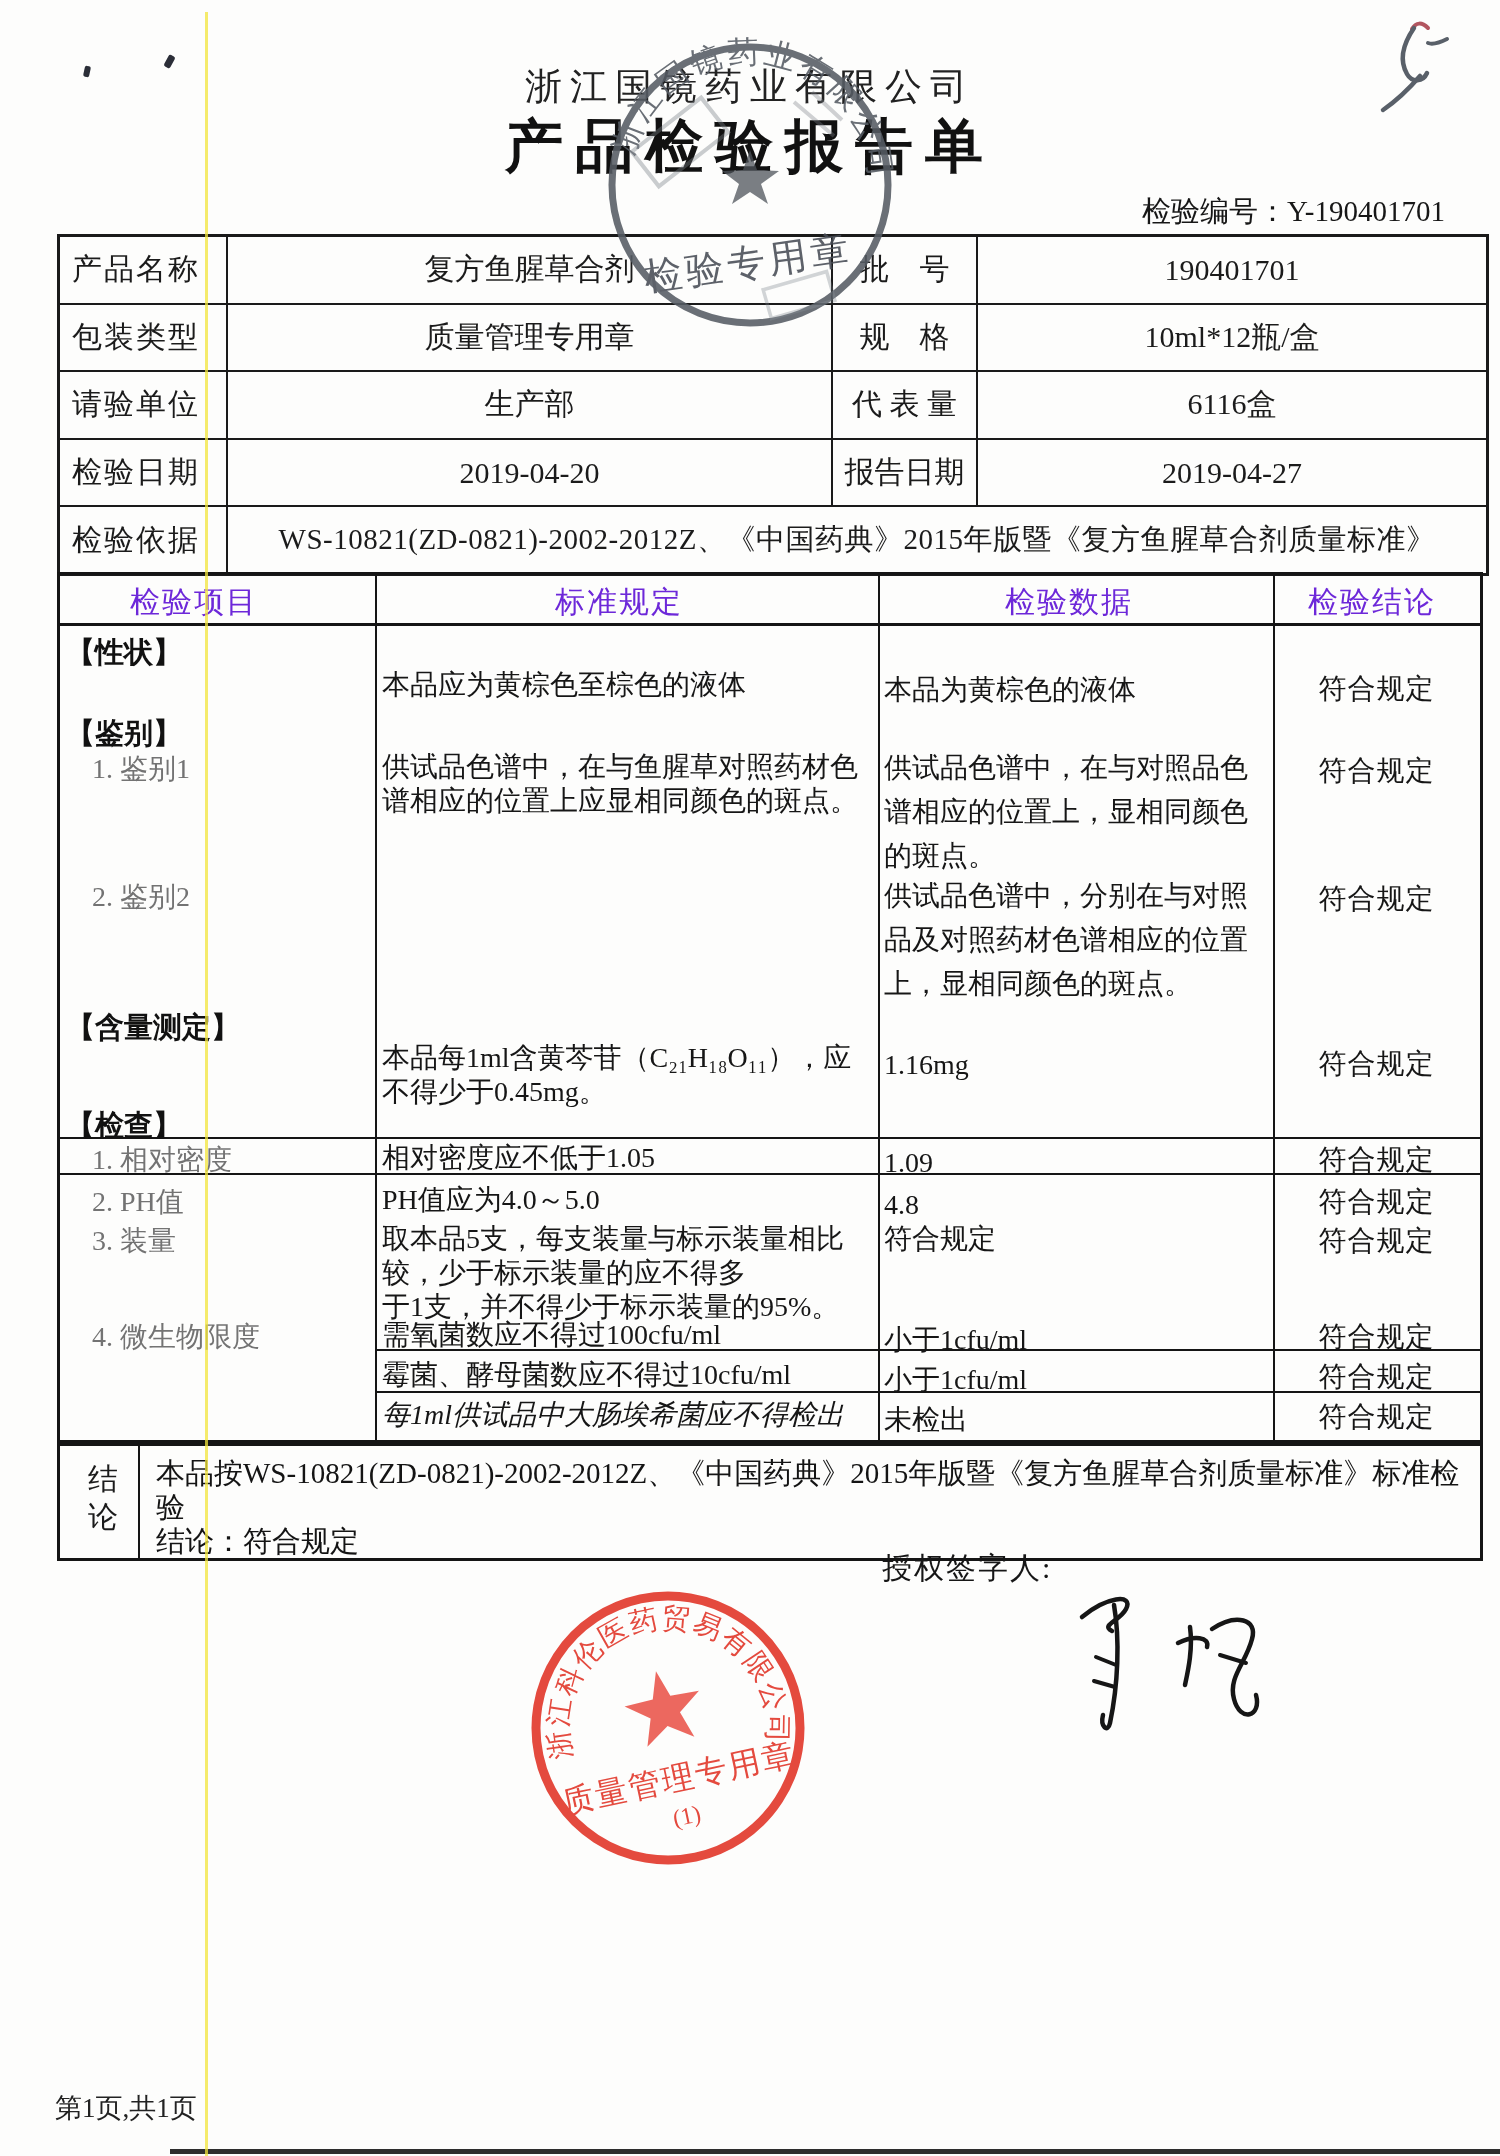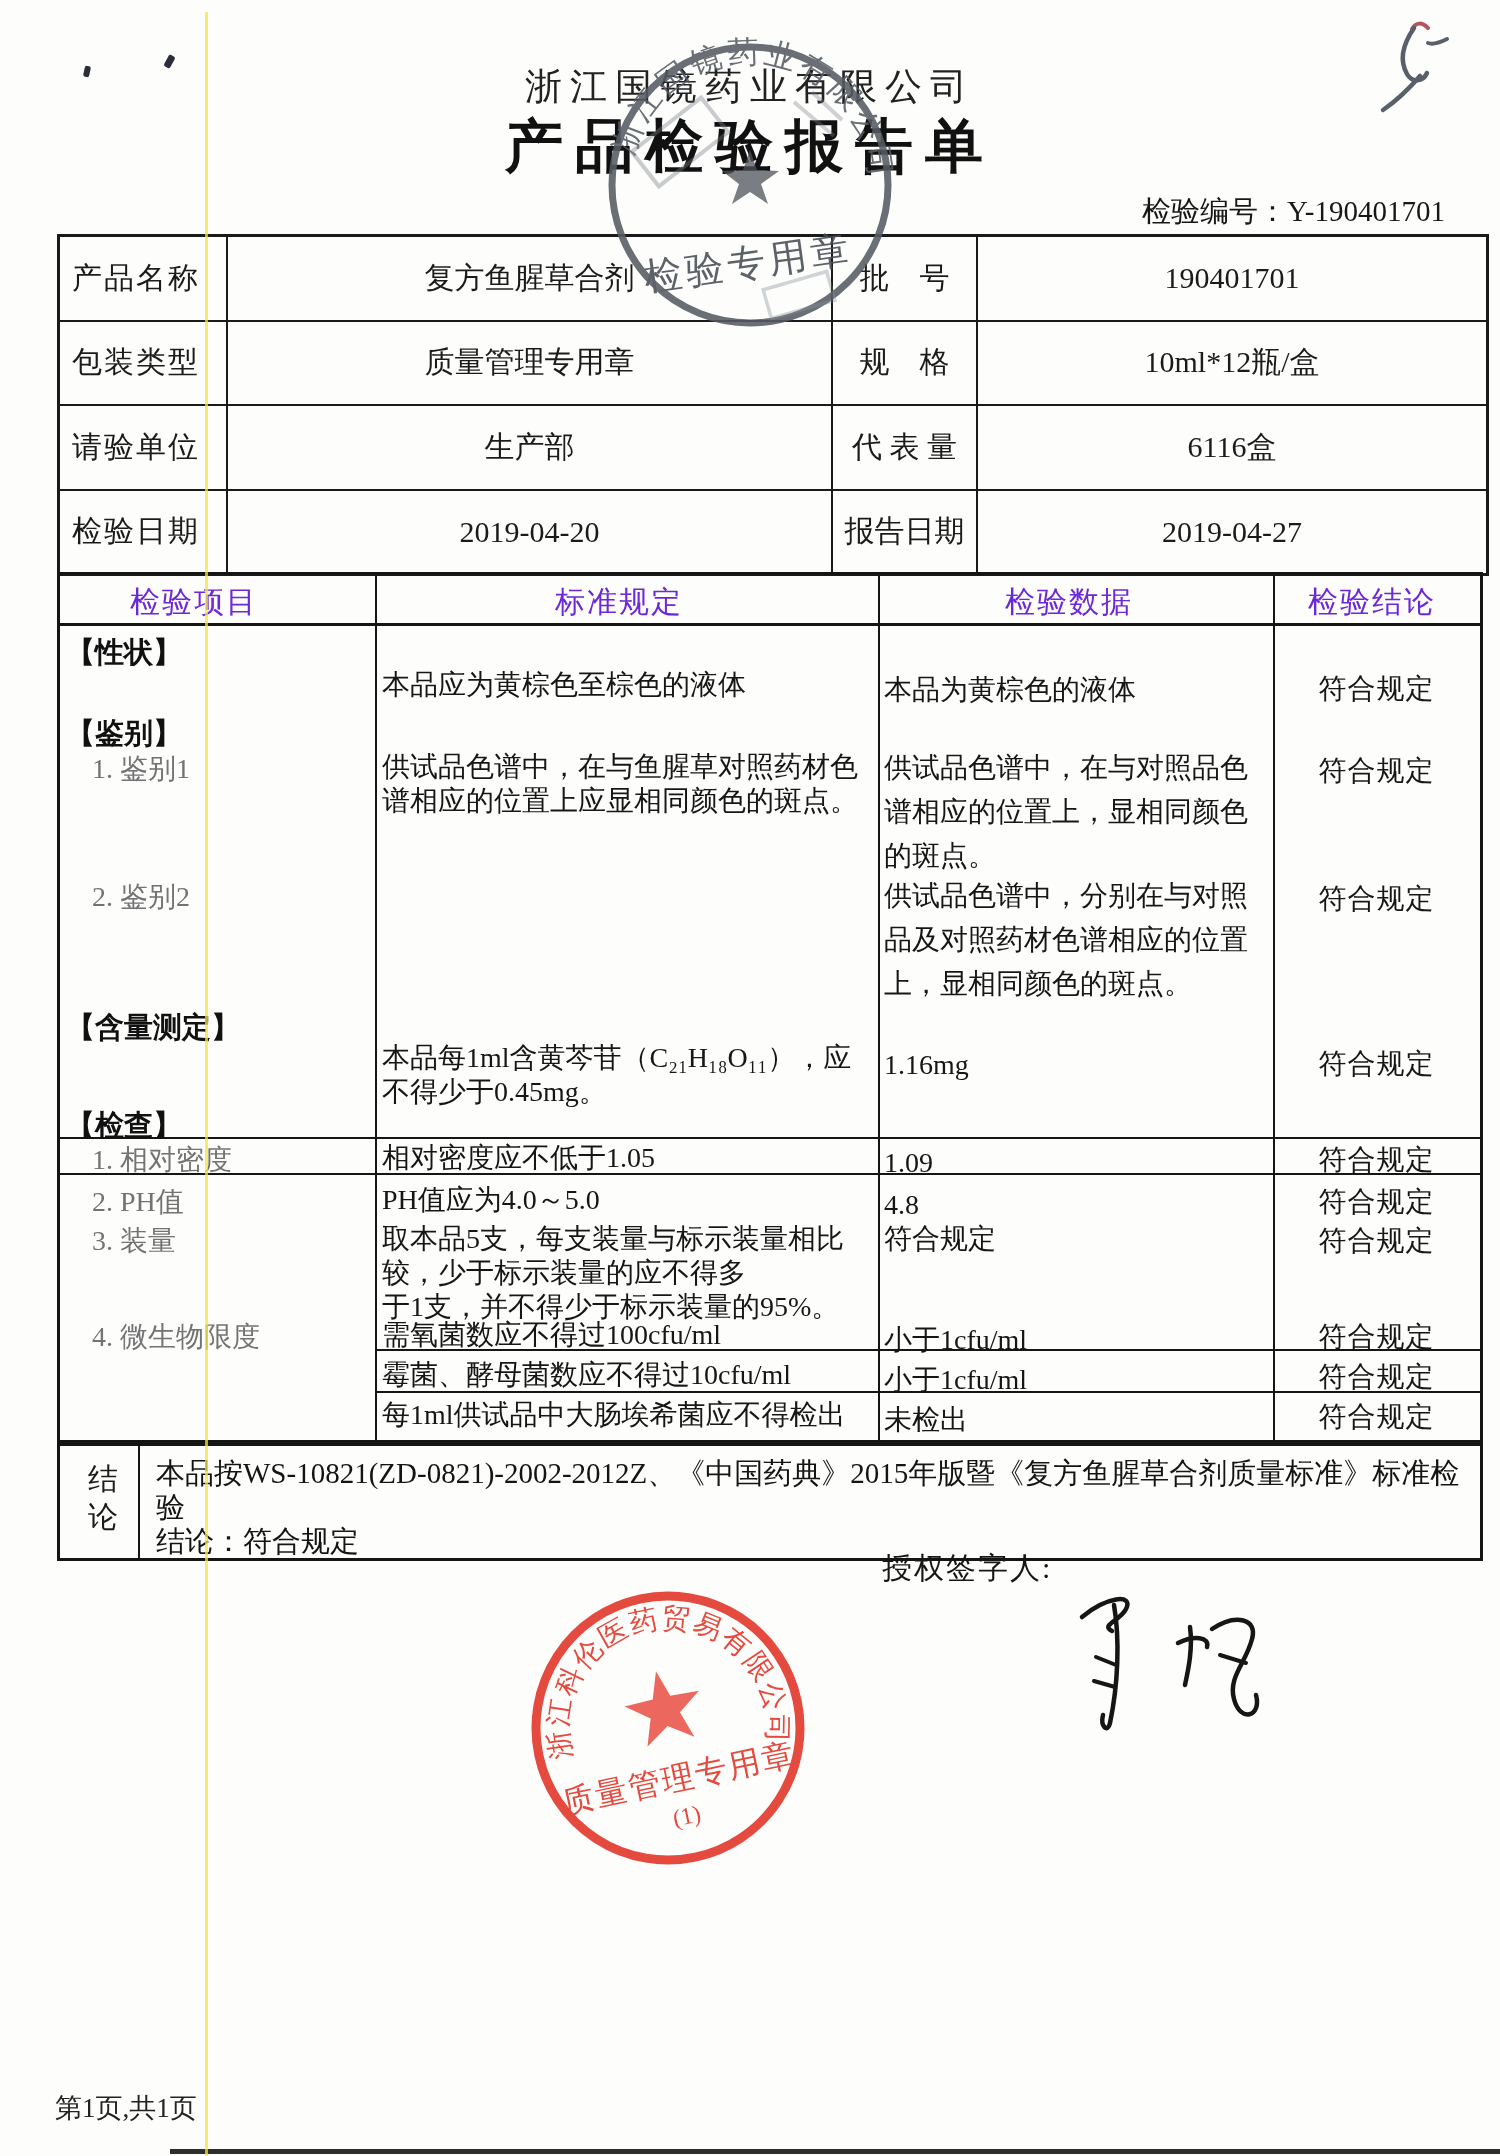--- a/index.html
+++ b/index.html
@@ -100,20 +100,24 @@
       <div class="info-cell val1">生产部</div>
       <div class="info-cell lab2">代 表 量</div>
       <div class="info-cell val2">6116盒</div>
     </div>
     <div class="info-row">
       <div class="info-cell lab1">检验日期</div>
       <div class="info-cell val1">2019-04-20</div>
       <div class="info-cell lab2">报告日期</div>
       <div class="info-cell val2">2019-04-27</div>
     </div>
+    <div class="info-row">
+      <div class="info-cell lab1">检验依据</div>
+      <div class="info-cell basis-val">WS-10821(ZD-0821)-2002-2012Z、《中国药典》2015年版暨《复方鱼腥草合剂质量标准》</div>
+    </div>
   </div>
 
   <div class="abs result-table" style="left:57px;top:572px;width:1426px;height:871px;">
     <div class="rt-header"></div>
 
     <div class="vline" style="left:315px;top:0;bottom:0;"></div>
     <div class="vline" style="left:818px;top:0;bottom:0;"></div>
     <div class="vline" style="left:1213px;top:0;bottom:0;"></div>
 
     <div class="hline" style="left:0;right:0;top:562px;"></div>
@@ -174,21 +178,21 @@
 
   <div class="abs item-label" style="left:92px;top:1318px;">4. 微生物限度</div>
   <div class="abs std-text" style="left:382px;top:1318px;">需氧菌数应不得过100cfu/ml</div>
   <div class="abs data-text" style="left:884px;top:1318px;">小于1cfu/ml</div>
   <div class="abs res-text" style="left:1270px;top:1318px;">符合规定</div>
 
   <div class="abs std-text" style="left:382px;top:1358px;">霉菌、酵母菌数应不得过10cfu/ml</div>
   <div class="abs data-text" style="left:884px;top:1358px;">小于1cfu/ml</div>
   <div class="abs res-text" style="left:1270px;top:1358px;">符合规定</div>
 
-  <div class="abs std-text" style="left:382px;top:1398px;">每1ml供试品中大肠埃希菌应不得检出</div>
+  <div class="abs std-text" style="left:382px;top:1398px;font-style:italic;">每1ml供试品中大肠埃希菌应不得检出</div>
   <div class="abs data-text" style="left:884px;top:1398px;">未检出</div>
   <div class="abs res-text" style="left:1270px;top:1398px;">符合规定</div>
 
   <div class="abs conclusion-box" style="left:57px;top:1443px;width:1426px;height:118px;">
     <div class="concl-divider"></div>
     <div class="concl-label">结论</div>
     <div class="concl-text">本品按WS-10821(ZD-0821)-2002-2012Z、《中国药典》2015年版暨《复方鱼腥草合剂质量标准》标准检验
 结论：符合规定</div>
   </div>
 

